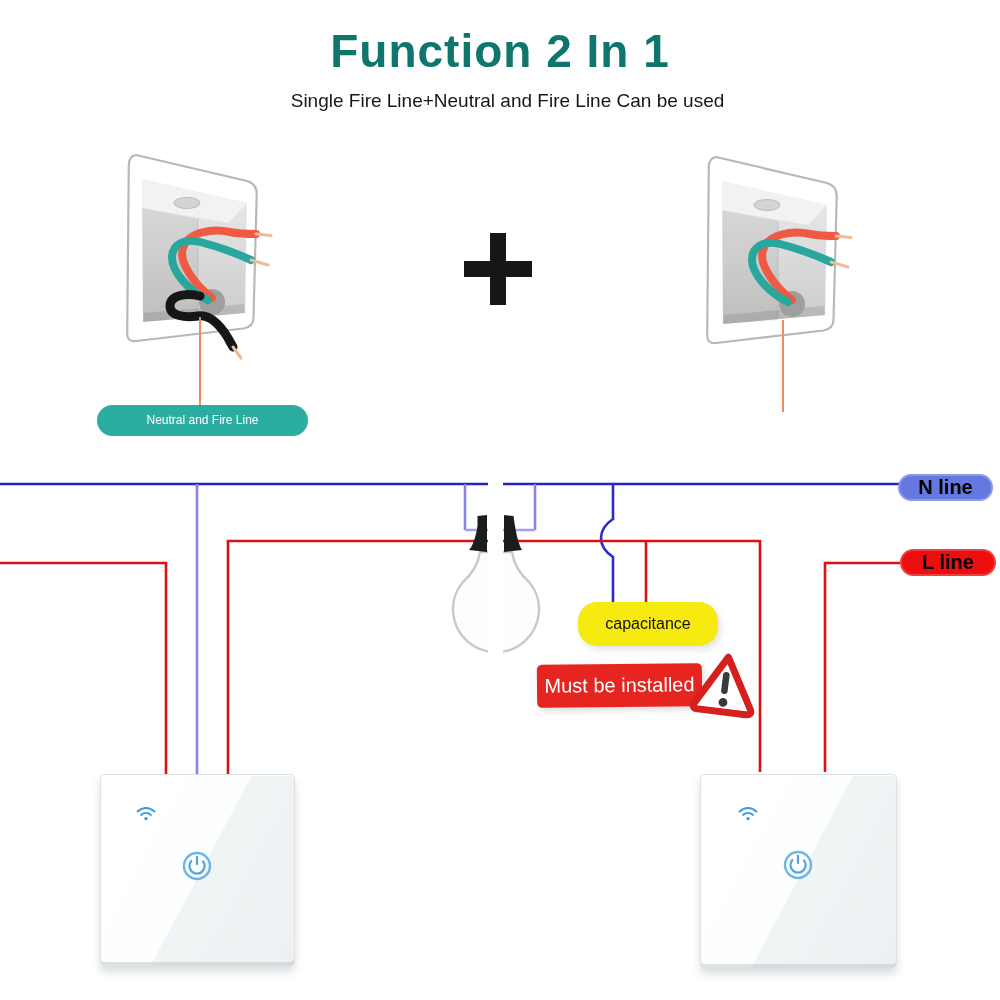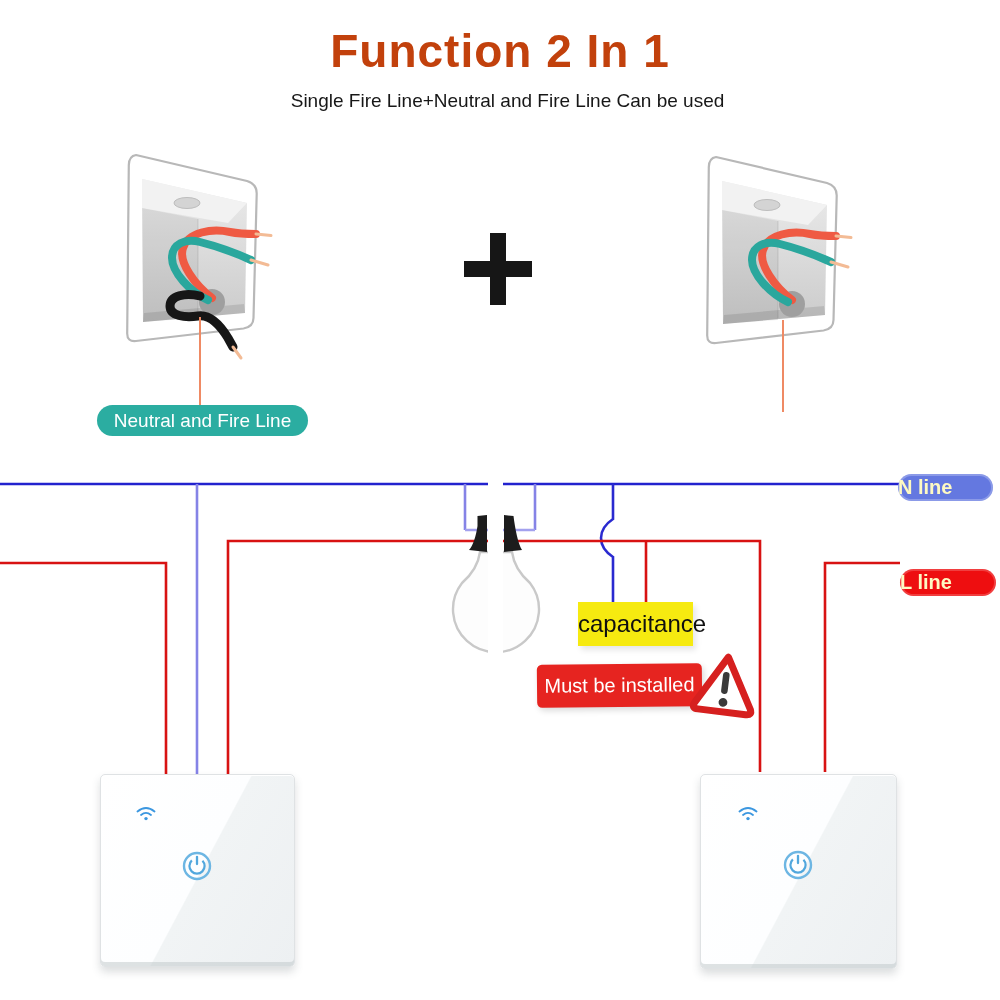--- a/index.html
+++ b/index.html
@@ -3,50 +3,51 @@
 <meta charset="utf-8">
 <style>
   html,body{margin:0;padding:0;background:#ffffff;}
   .canvas{
     position:relative;width:1000px;height:1000px;background:#ffffff;overflow:hidden;
     font-family:"Liberation Sans", sans-serif;
   }
   .abs{position:absolute;}
 
   
-  .title{top:24px;left:0;right:0;text-align:center;font-size:46px;font-weight:700;color:#c2410c;letter-spacing:1px;}
+  .title{top:24px;left:0;right:0;text-align:center;font-size:46px;font-weight:700;color:#0f766e;letter-spacing:1px;}
   .subtitle{top:90px;left:15px;right:0;text-align:center;font-size:19px;color:#171717;}
 
   
   .plus-v{left:490px;top:233px;width:16px;height:72px;background:#161616;}
   .plus-h{left:464px;top:261px;width:68px;height:16px;background:#161616;}
   .plus-label{position:absolute;width:1px;height:1px;overflow:hidden;clip:rect(0 0 0 0);}
 
   
   .callout-line{width:2px;background:#ef8a64;}
   .caption{
     background:#2BADA1;color:#ffffff;border-radius:16px;text-align:center;
-    font-size:19px;line-height:31px;height:31px;
+    font-size:12px;line-height:31px;height:31px;
   }
   .caption-left{left:97px;top:405px;width:211px;}
   .caption-right{left:698px;top:412px;width:160px;}
 
   
   .wiring{left:0;top:0;}
 
   
-  .pill{height:27px;line-height:27px;border-radius:14px;color:#fef9c3;font-weight:700;font-size:20px;}
+  .pill{height:27px;line-height:27px;border-radius:14px;text-align:center;color:#000000;font-weight:700;font-size:20px;}
   .pill-n{left:898px;top:474px;width:95px;background:#6478E0;box-shadow:inset 0 0 0 2px rgba(255,255,255,0.25);}
-  .pill-l{left:900px;top:549px;width:96px;background:#EE0E10;box-shadow:inset 0 0 0 2px rgba(255,255,255,0.2);margin-top:20px;}
+  .pill-l{left:900px;top:549px;width:96px;background:#EE0E10;box-shadow:inset 0 0 0 2px rgba(255,255,255,0.2);}
 
   
   .cap-box{
-    left:578px;top:602px;width:115px;height:44px;background:#F6EA10;
-    color:#101010;font-size:24px;text-align:center;line-height:44px;
+    left:578px;top:602px;width:140px;height:44px;background:#F6EA10;
+    color:#101010;font-size:16px;text-align:center;line-height:44px;
     box-shadow:3px 4px 6px rgba(0,0,0,0.10);
+    border-radius:19px;
   }
   .must-box{
     left:537px;top:664px;width:165px;height:43px;background:#E62420;border-radius:5px;
     color:#ffffff;font-size:20px;text-align:center;line-height:43px;
     box-shadow:2px 3px 6px rgba(0,0,0,0.15);transform:rotate(-0.6deg);
   }
   .warn-tri{left:688px;top:650px;transform:rotate(7deg);}
 
   
   .switch{

